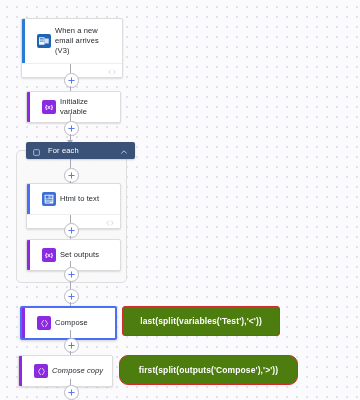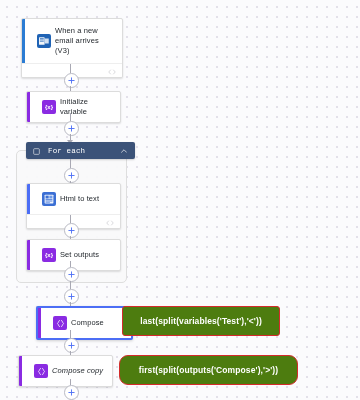--- a/index.html
+++ b/index.html
@@ -51,21 +51,20 @@
     border:1px solid #dedede;
     border-radius:5px;
   }
   .scope-head{
     position:absolute;
     background:#3b5278;
     border-radius:2px;
     display:flex;align-items:center;
     padding:0 7px;
     box-shadow:0 1px 2px rgba(0,0,0,.18);
-    font-family:Liberation Mono, monospace;
   }
   .scope-head .sh-ico{opacity:.85;flex:none;}
   .scope-title{font-size:7.5px;color:#ffffff;margin-left:8px;flex:1;letter-spacing:.15px;}
   .chev{opacity:.9;flex:none;}
 
   
   .line{position:absolute;width:1px;background:#a8a8b3;}
   .plus{
     position:absolute;width:13px;height:13px;border-radius:50%;
     background:#fff;border:1px solid #b9bac4;
@@ -219,21 +218,21 @@
 
   <div class="line" style="left:70px;top:281px;height:8px;"></div>
   <div class="plus" style="left:64px;top:289px;">
     <svg width="7" height="7" viewBox="0 0 10 10" aria-hidden="true">
       <path d="M5 1.2 V8.8 M1.2 5 H8.8" stroke="#4c6ef5" stroke-width="1.3" stroke-linecap="round"></path>
     </svg>
   </div>
   <div class="line" style="left:70px;top:302px;height:5px;"></div>
   <div class="arrow" style="left:67px;top:307px;"></div>
 
-  <div class="card selected node" style="left:36px;top:306px;width:93px;">
+  <div class="card selected node" style="left:20px;top:306px;width:93px;">
     <div class="card-main" style="height:18px;">
       <span class="accent" style="background:#8a2be2;"></span>
       <span class="ico" style="background:#8a2be2;font-size:6px;">
         <svg width="9" height="9" viewBox="0 0 16 16" aria-hidden="true">
           <path d="M6.2 2.5 C4.2 2.5 4.6 7 2.6 8 C4.6 9 4.2 13.5 6.2 13.5" stroke="#fff" stroke-width="1.4" fill="none" stroke-linecap="round"></path>
           <path d="M9.8 2.5 C11.8 2.5 11.4 7 13.4 8 C11.4 9 11.8 13.5 9.8 13.5" stroke="#fff" stroke-width="1.4" fill="none" stroke-linecap="round"></path>
         </svg>
       </span>
       <span class="ttl">Compose</span>
     </div>

